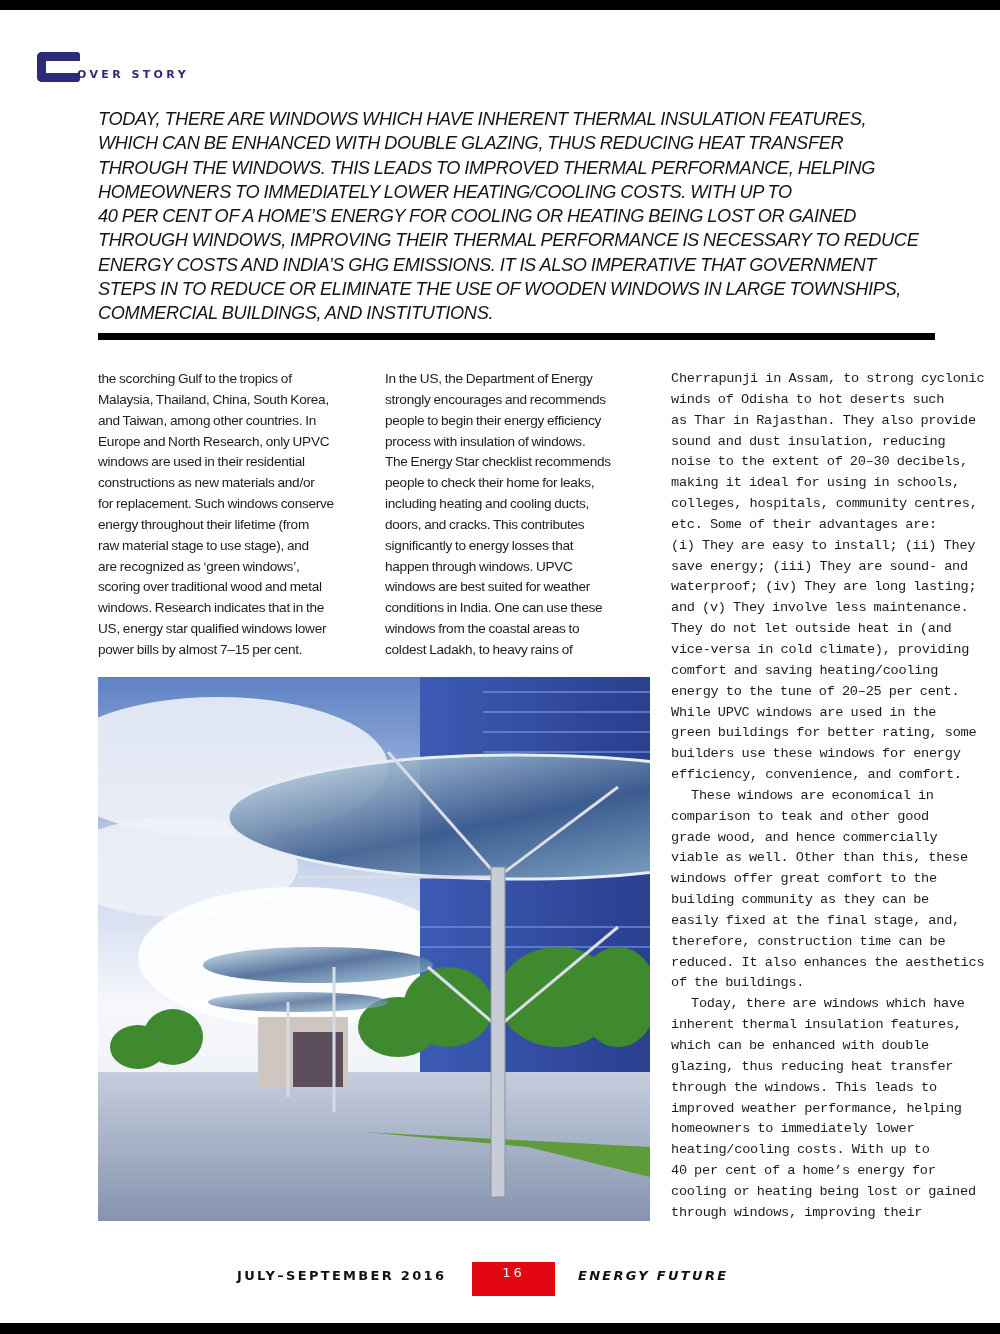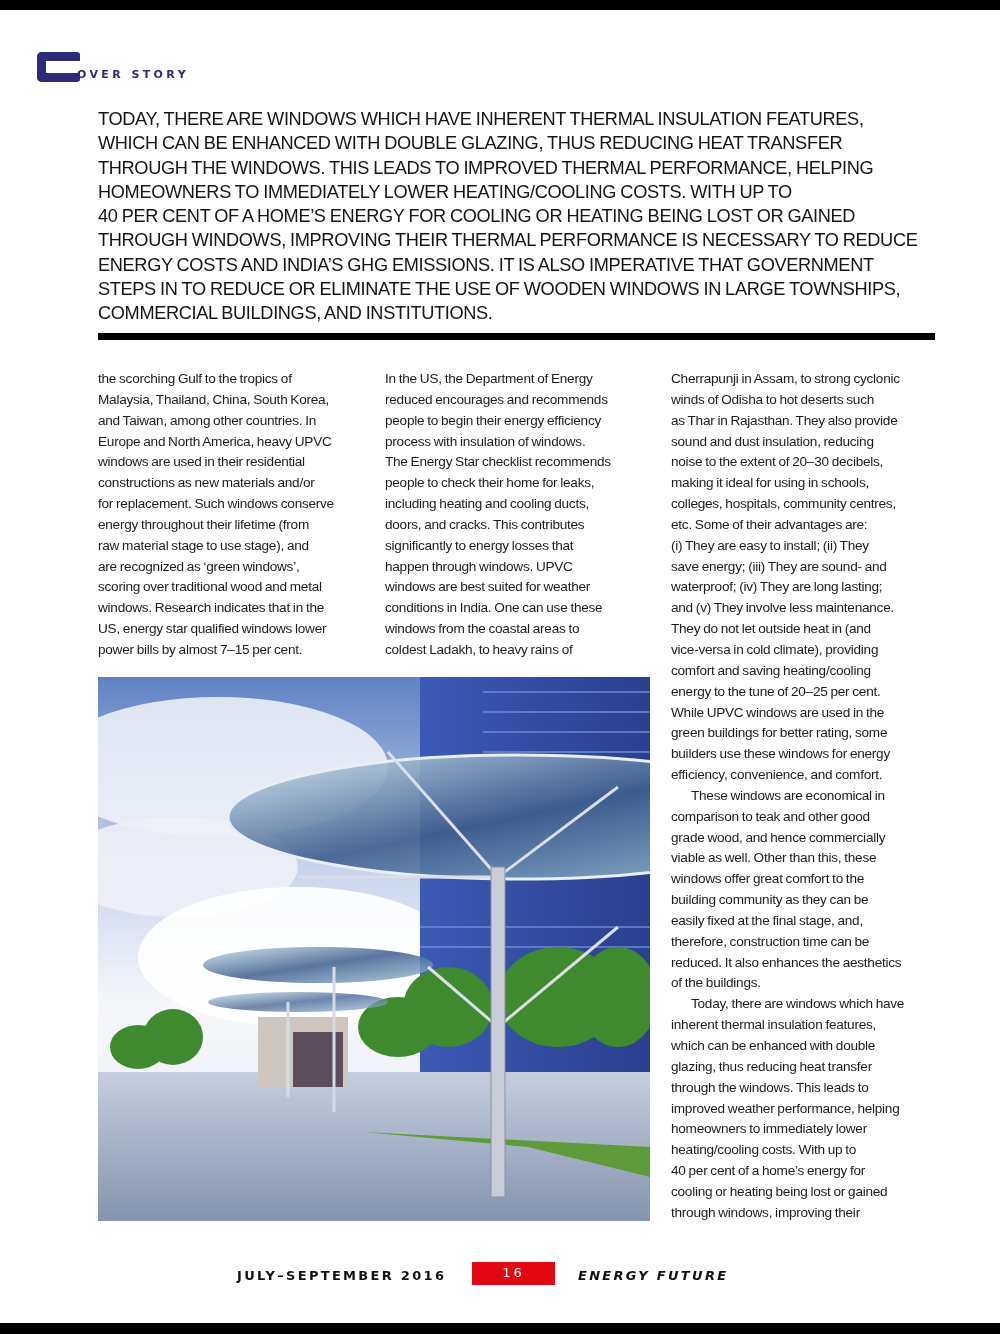--- a/index.html
+++ b/index.html
@@ -24,48 +24,48 @@
   .section-title .rest {
     font-family: "DejaVu Sans", sans-serif; font-size: 11px; letter-spacing: 3.4px;
     font-weight: bold; line-height: 15px; padding-bottom: 0px;
   }
 
   .pull-quote {
     position: absolute; left: 98px; top: 107px; width: 840px;
     font-size: 18.2px; line-height: 24.3px; text-transform: uppercase; color: #151515;
     letter-spacing: -0.35px; word-spacing: -0.5px;
   }
-  .pull-quote .line { display: block; white-space: nowrap; }
+  .pull-quote .line { display: block; white-space: nowrap; font-style: italic; }
   .rule { position: absolute; left: 98px; top: 333px; width: 837px; height: 7px; background: #000; }
 
   .col {
     position: absolute; top: 369px; font-size: 13.6px; line-height: 20.85px; color: #1c1c1c;
     letter-spacing: -0.25px; word-spacing: -0.6px;
   }
   .col .line { display: block; white-space: nowrap; }
   .col .indent { padding-left: 20px; }
   .col1 { left: 98px; width: 270px; }
   .col2 { left: 385px; width: 270px; }
-  .col3 { left: 671px; width: 270px; }
+  .col3 { left: 671px; width: 270px; font-family: Liberation Mono, monospace; }
 
   .photo {
     position: absolute; left: 98px; top: 677px; width: 552px; height: 544px; overflow: hidden;
     background: linear-gradient(180deg, #6f8fc9 0%, #b9c8e6 25%, #f4f6fb 45%, #eef1f7 58%, #b8c3d6 72%, #9aa7bf 100%);
   }
   .photo svg { display: block; }
 
   .footer { position: absolute; left: 0; top: 1262px; width: 1000px; height: 22px; }
   .footer .date, .footer .mag {
     position: absolute; top: 6px; font-family: "DejaVu Sans", sans-serif; font-size: 13px;
     letter-spacing: 2.3px; font-weight: bold; color: #111; text-transform: uppercase;
   }
   .footer .date { left: 237px; }
   .footer .mag { left: 578px; font-style: italic; }
   .footer .page-num {
-    position: absolute; left: 472px; top: 0px; width: 83px; height: 23px; background: #e30613;
+    position: absolute; left: 472px; top: 0px; width: 83px; height: 34px; background: #e30613;
     color: #fff; font-family: "DejaVu Sans", sans-serif; font-size: 13px; letter-spacing: 3px;
     text-align: center; line-height: 21px;
   }
 </style>
 </head>
 <body>
 
 <div class="top-bar"></div>
 
 <div class="section-title">
@@ -84,36 +84,36 @@
   <span class="line">STEPS IN TO REDUCE OR ELIMINATE THE USE OF WOODEN WINDOWS IN LARGE TOWNSHIPS,</span>
   <span class="line">COMMERCIAL BUILDINGS, AND INSTITUTIONS.</span>
 </div>
 
 <div class="rule"></div>
 
 <div class="col col1">
   <span class="line">the scorching Gulf to the tropics of</span>
   <span class="line">Malaysia, Thailand, China, South Korea,</span>
   <span class="line">and Taiwan, among other countries. In</span>
-  <span class="line">Europe and North America, heavy UPVC</span>
+  <span class="line">Europe and North Research, only UPVC</span>
   <span class="line">windows are used in their residential</span>
   <span class="line">constructions as new materials and/or</span>
   <span class="line">for replacement. Such windows conserve</span>
   <span class="line">energy throughout their lifetime (from</span>
   <span class="line">raw material stage to use stage), and</span>
   <span class="line">are recognized as ‘green windows’,</span>
   <span class="line">scoring over traditional wood and metal</span>
   <span class="line">windows.  Research indicates that in the</span>
   <span class="line">US, energy star qualified windows lower</span>
   <span class="line">power bills by almost 7–15 per cent.</span>
 </div>
 
 <div class="col col2">
   <span class="line">In the US, the Department of Energy</span>
-  <span class="line">reduced encourages and recommends</span>
+  <span class="line">strongly encourages and recommends</span>
   <span class="line">people to begin their energy efficiency</span>
   <span class="line">process with insulation of windows.</span>
   <span class="line">The Energy Star checklist recommends</span>
   <span class="line">people to check their home for leaks,</span>
   <span class="line">including heating and cooling ducts,</span>
   <span class="line">doors, and cracks. This contributes</span>
   <span class="line">significantly to energy losses that</span>
   <span class="line">happen through windows.  UPVC</span>
   <span class="line">windows are best suited for weather</span>
   <span class="line">conditions in India. One can use these</span>

